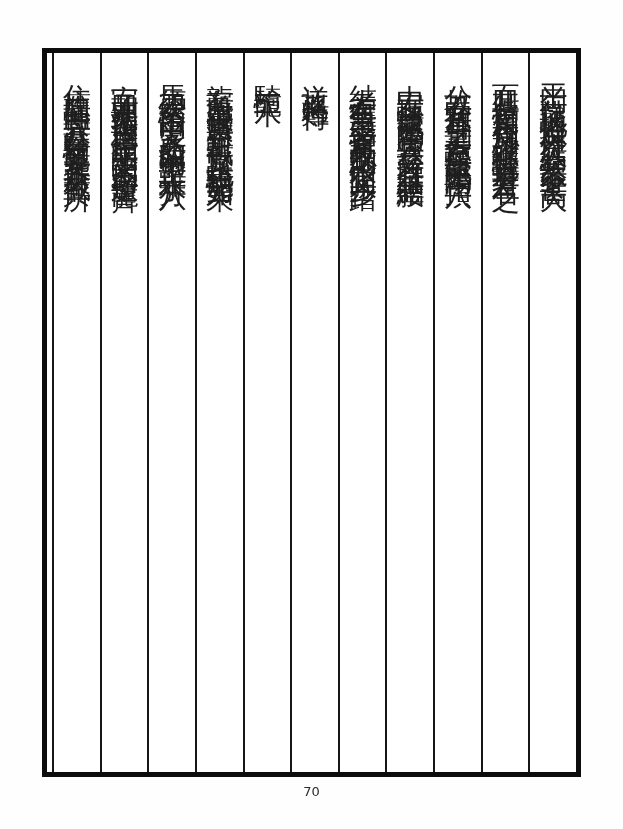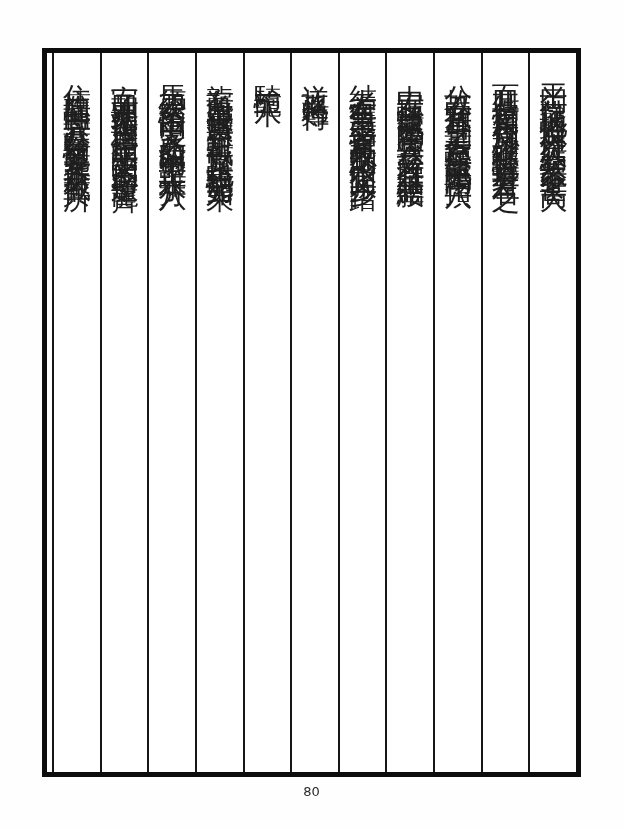--- a/index.html
+++ b/index.html
@@ -66,14 +66,14 @@
       <div class="text-column">分故立穴有頂耳之別書云左轉盤龍氣屬陽正穴頂</div>
       <div class="text-column">中安右轉蟠龍氣屬陰正穴耳邊尋又有腰結盡結腰</div>
       <div class="text-column">結者左右雙串盡結者首尾兼收則砂水交固步步踏</div>
       <div class="text-column">逆故爲難得</div>
       <div class="text-column">騎龍穴十一</div>
       <div class="text-column">龍有前虛後實當腰對主斬截立穴是也騎龍勢如乘</div>
       <div class="text-column">馬須要察箇恰中受穴之所穴前明堂平正雖水分八</div>
       <div class="text-column">字而朝案端然四應均停星辰明朗夾室周密逆龍齊</div>
       <div class="text-column">住應龍回轉其穴方眞葢騎龍多是乘其所來截其所</div>
     </div>
-  <div class="page-number">80</div>
+  <div class="page-number">70</div>
 </div>
 
 </body></html>

